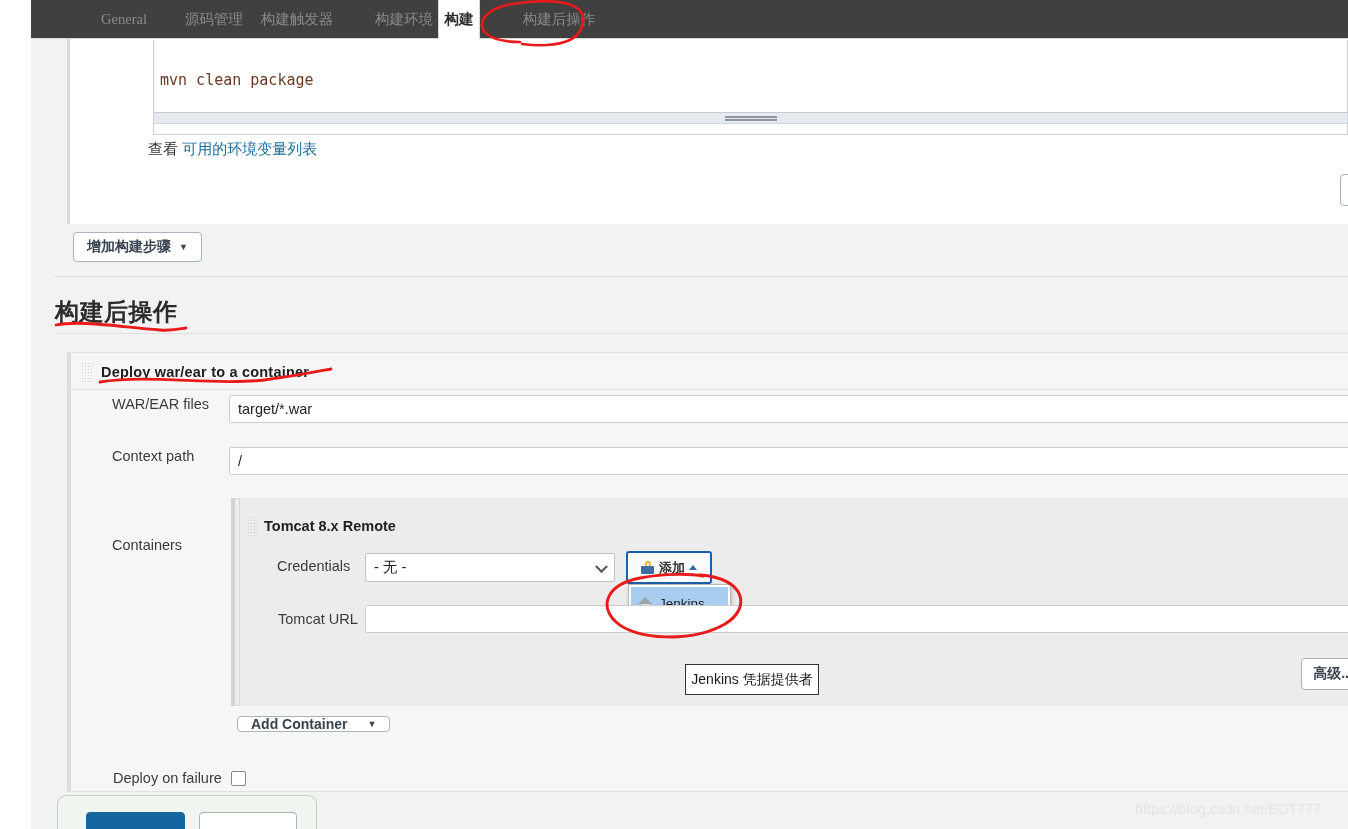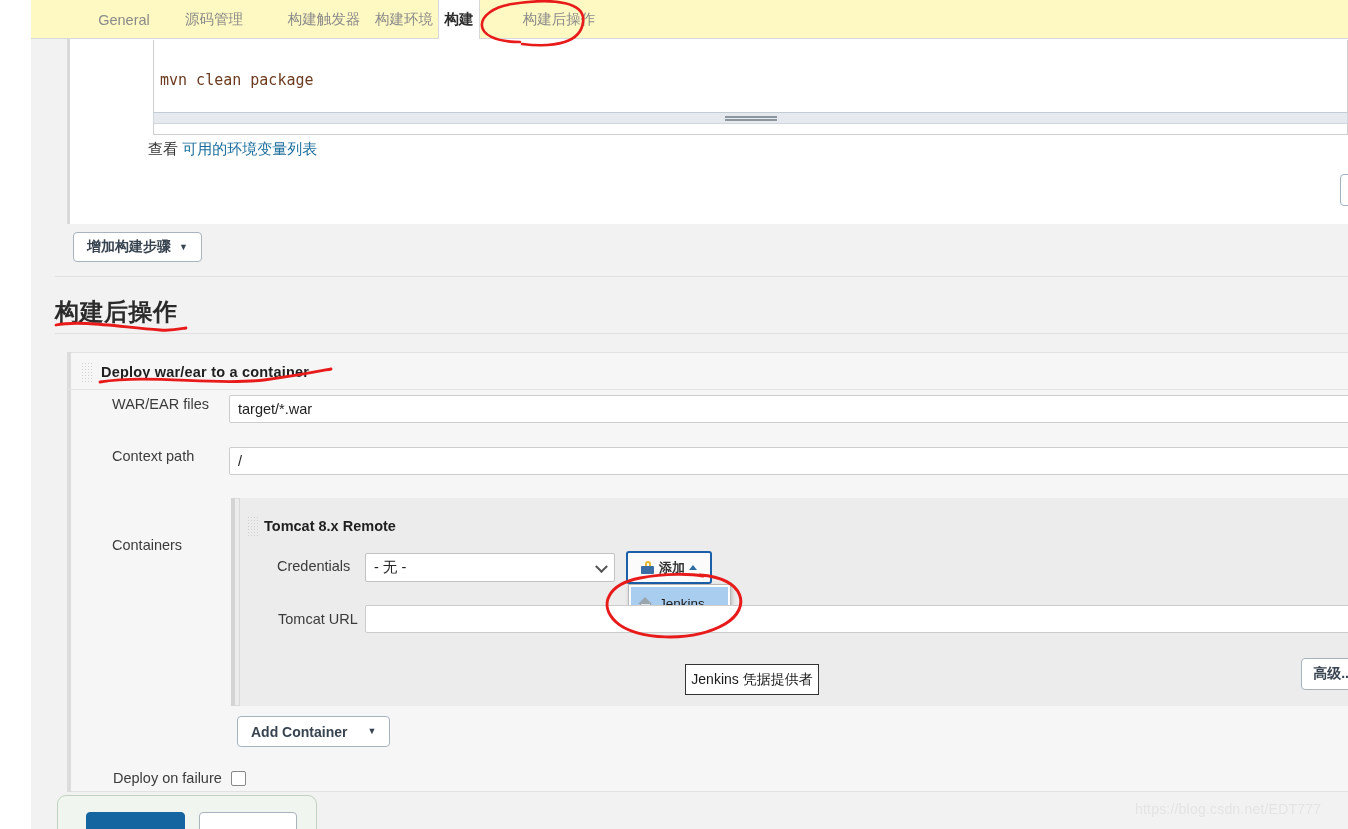--- a/index.html
+++ b/index.html
@@ -20,22 +20,23 @@
     background: #f2f2f2;
   }
   .left-gutter {
     position: absolute; left: 0; top: 0; width: 31px; height: 829px;
     background: #ffffff;
   }
 
   
   .tabbar {
     position: absolute; left: 31px; top: 0; width: 1317px; height: 39px;
-    background: #fef9c3;
+    background: #404040;
     border-bottom: 1px solid #d8d8d8;
+    font-family: Liberation Serif, serif;
   }
   .tab {
     position: absolute; top: 0; height: 39px;
     display: flex; align-items: center; justify-content: center;
     font-size: 14.5px; color: #8a8a8a;
     padding: 0 14px; white-space: nowrap;
     cursor: pointer;
   }
   .tab.active {
     background: #ffffff;
@@ -293,21 +294,21 @@
     position: absolute; left: 1301px; top: 658px; width: 64px; height: 32px;
     background: #ffffff;
     border: 1px solid #a8b3be;
     border-radius: 4px;
     display: flex; align-items: center; justify-content: center;
     font-size: 14px; color: #384350; font-weight: bold;
     cursor: pointer;
     white-space: nowrap;
   }
 
-  .btn-addcontainer { position: absolute; left: 237px; top: 716px; height: 31px; gap: 20px; }
+  .btn-addcontainer { position: absolute; left: 237px; top: 716px; height: 16px; gap: 20px; }
 
   .lbl-deployfail { left: 113px; top: 770px; }
   .chk {
     position: absolute; left: 231px; top: 771px;
     width: 15px; height: 15px;
     background: #ffffff;
     border: 1px solid #888;
     border-radius: 2px;
     cursor: pointer;
   }
@@ -347,21 +348,21 @@
   <div class="page-bg"></div>
   <div class="left-gutter"></div>
 
   <div class="tabbar">
     <div class="tab" style="left:58px;width:70px;">
         <span>General</span>
       </div>
     <div class="tab" style="left:141px;width:84px;">
         <span>源码管理</span>
       </div>
-    <div class="tab" style="left:243px;width:100px;">
+    <div class="tab" style="left:216px;width:100px;">
         <span>构建触发器</span>
       </div>
     <div class="tab" style="left:331px;width:84px;">
         <span>构建环境</span>
       </div>
     <div class="tab active" style="left:407px;width:42px;">
         <span>构建</span>
       </div>
     <div class="tab" style="left:477px;width:102px;">
         <span>构建后操作</span>

